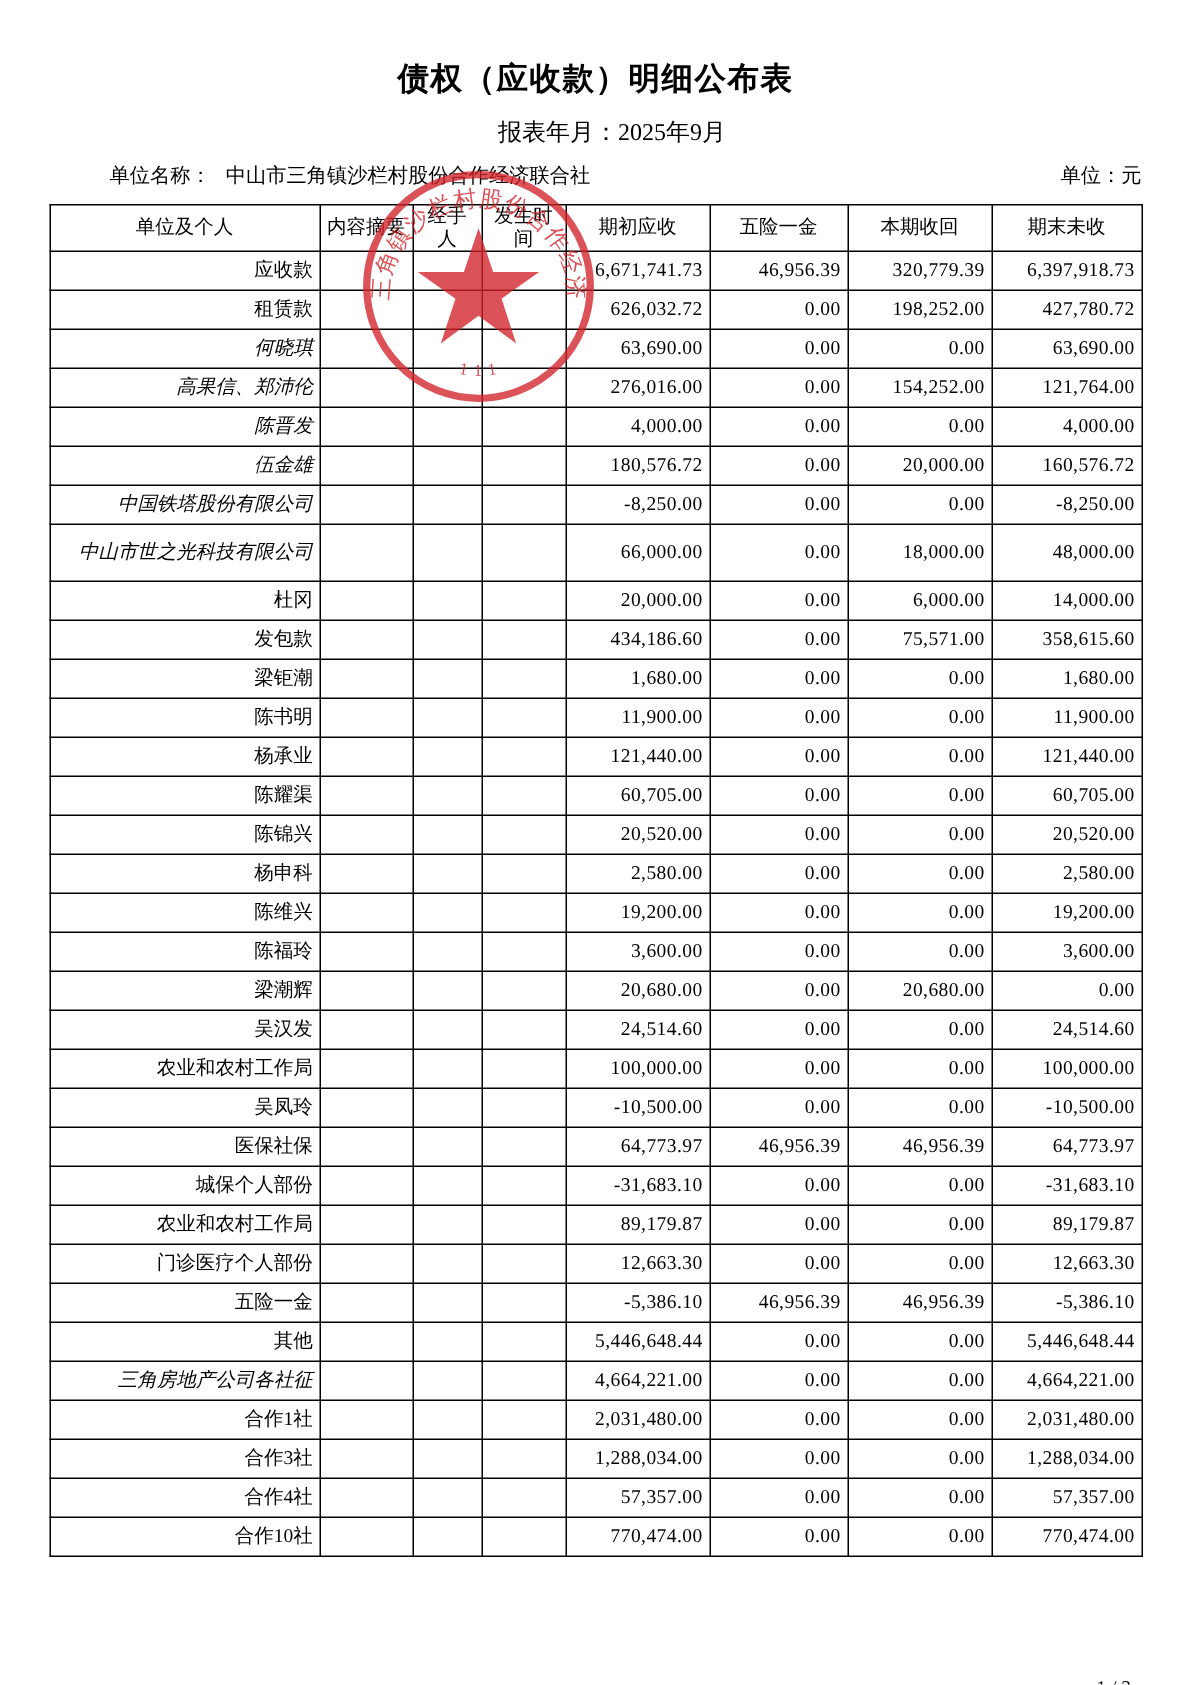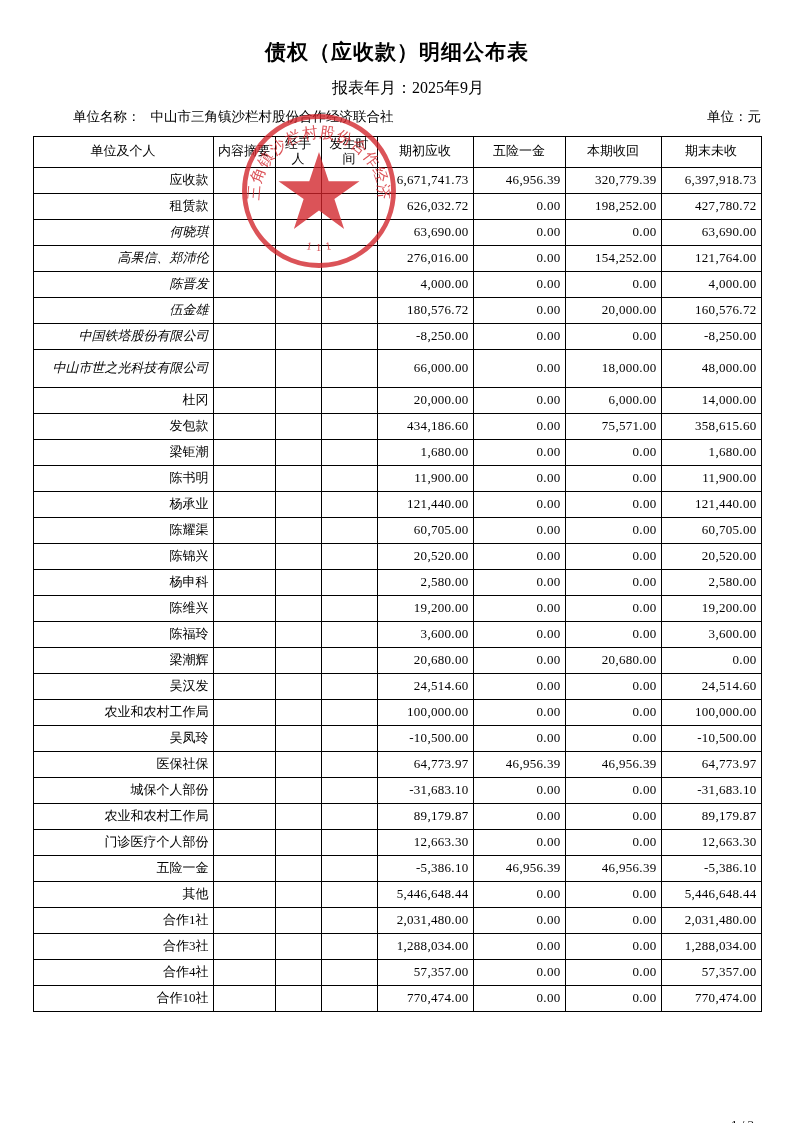--- a/index.html
+++ b/index.html
@@ -445,20 +445,30 @@
           <td class="name ind0">其他</td>
           <td class="blank"></td>
           <td class="blank"></td>
           <td class="blank"></td>
           <td class="num">5,446,648.44</td>
           <td class="num">0.00</td>
           <td class="num">0.00</td>
           <td class="num">5,446,648.44</td>
         </tr>
         <tr>
+          <td class="name ind1">三角房地产公司各社征</td>
+          <td class="blank"></td>
+          <td class="blank"></td>
+          <td class="blank"></td>
+          <td class="num">4,664,221.00</td>
+          <td class="num">0.00</td>
+          <td class="num">0.00</td>
+          <td class="num">4,664,221.00</td>
+        </tr>
+        <tr>
           <td class="name ind2">合作1社</td>
           <td class="blank"></td>
           <td class="blank"></td>
           <td class="blank"></td>
           <td class="num">2,031,480.00</td>
           <td class="num">0.00</td>
           <td class="num">0.00</td>
           <td class="num">2,031,480.00</td>
         </tr>
         <tr>

